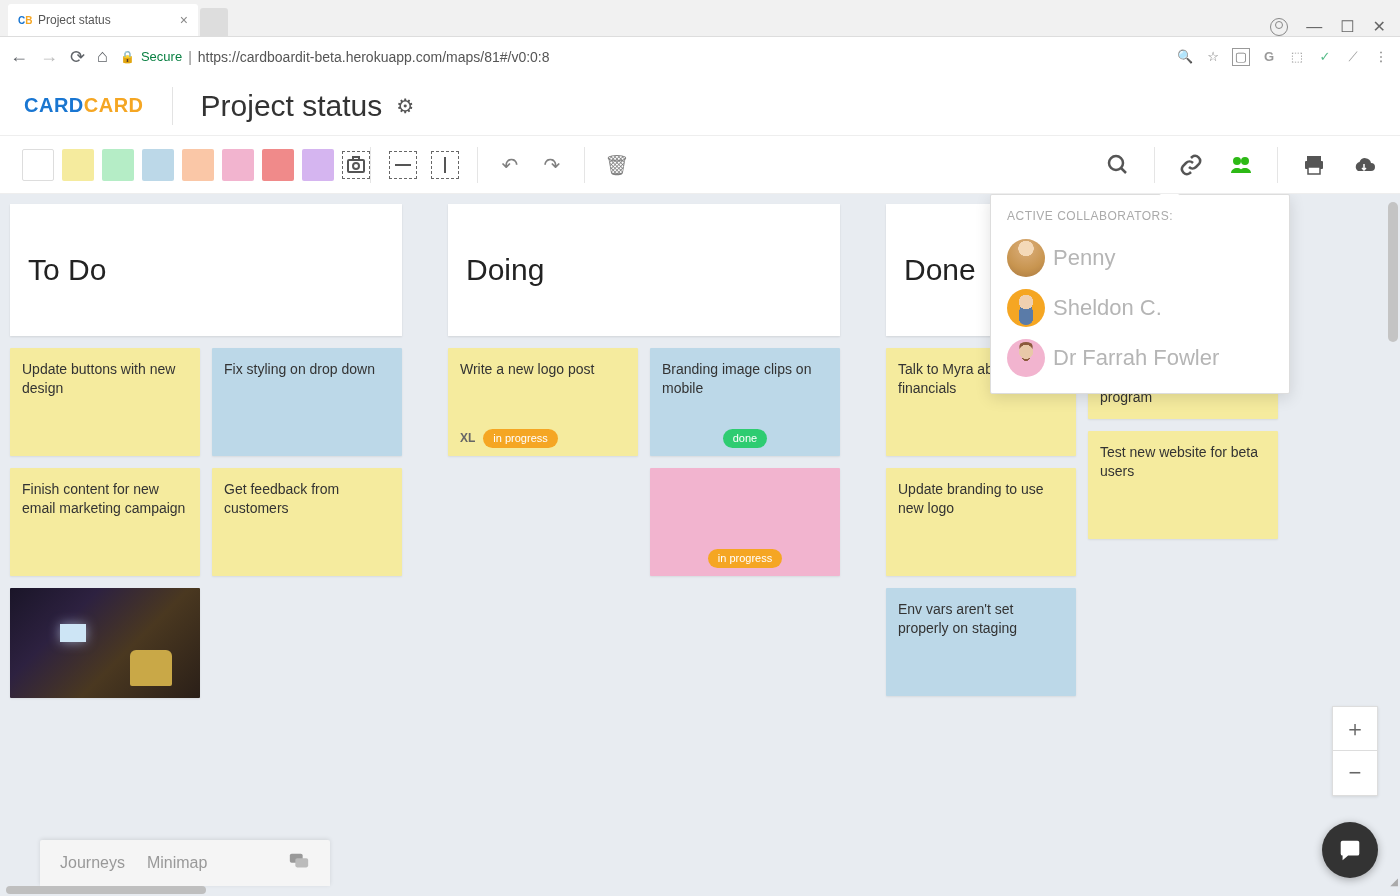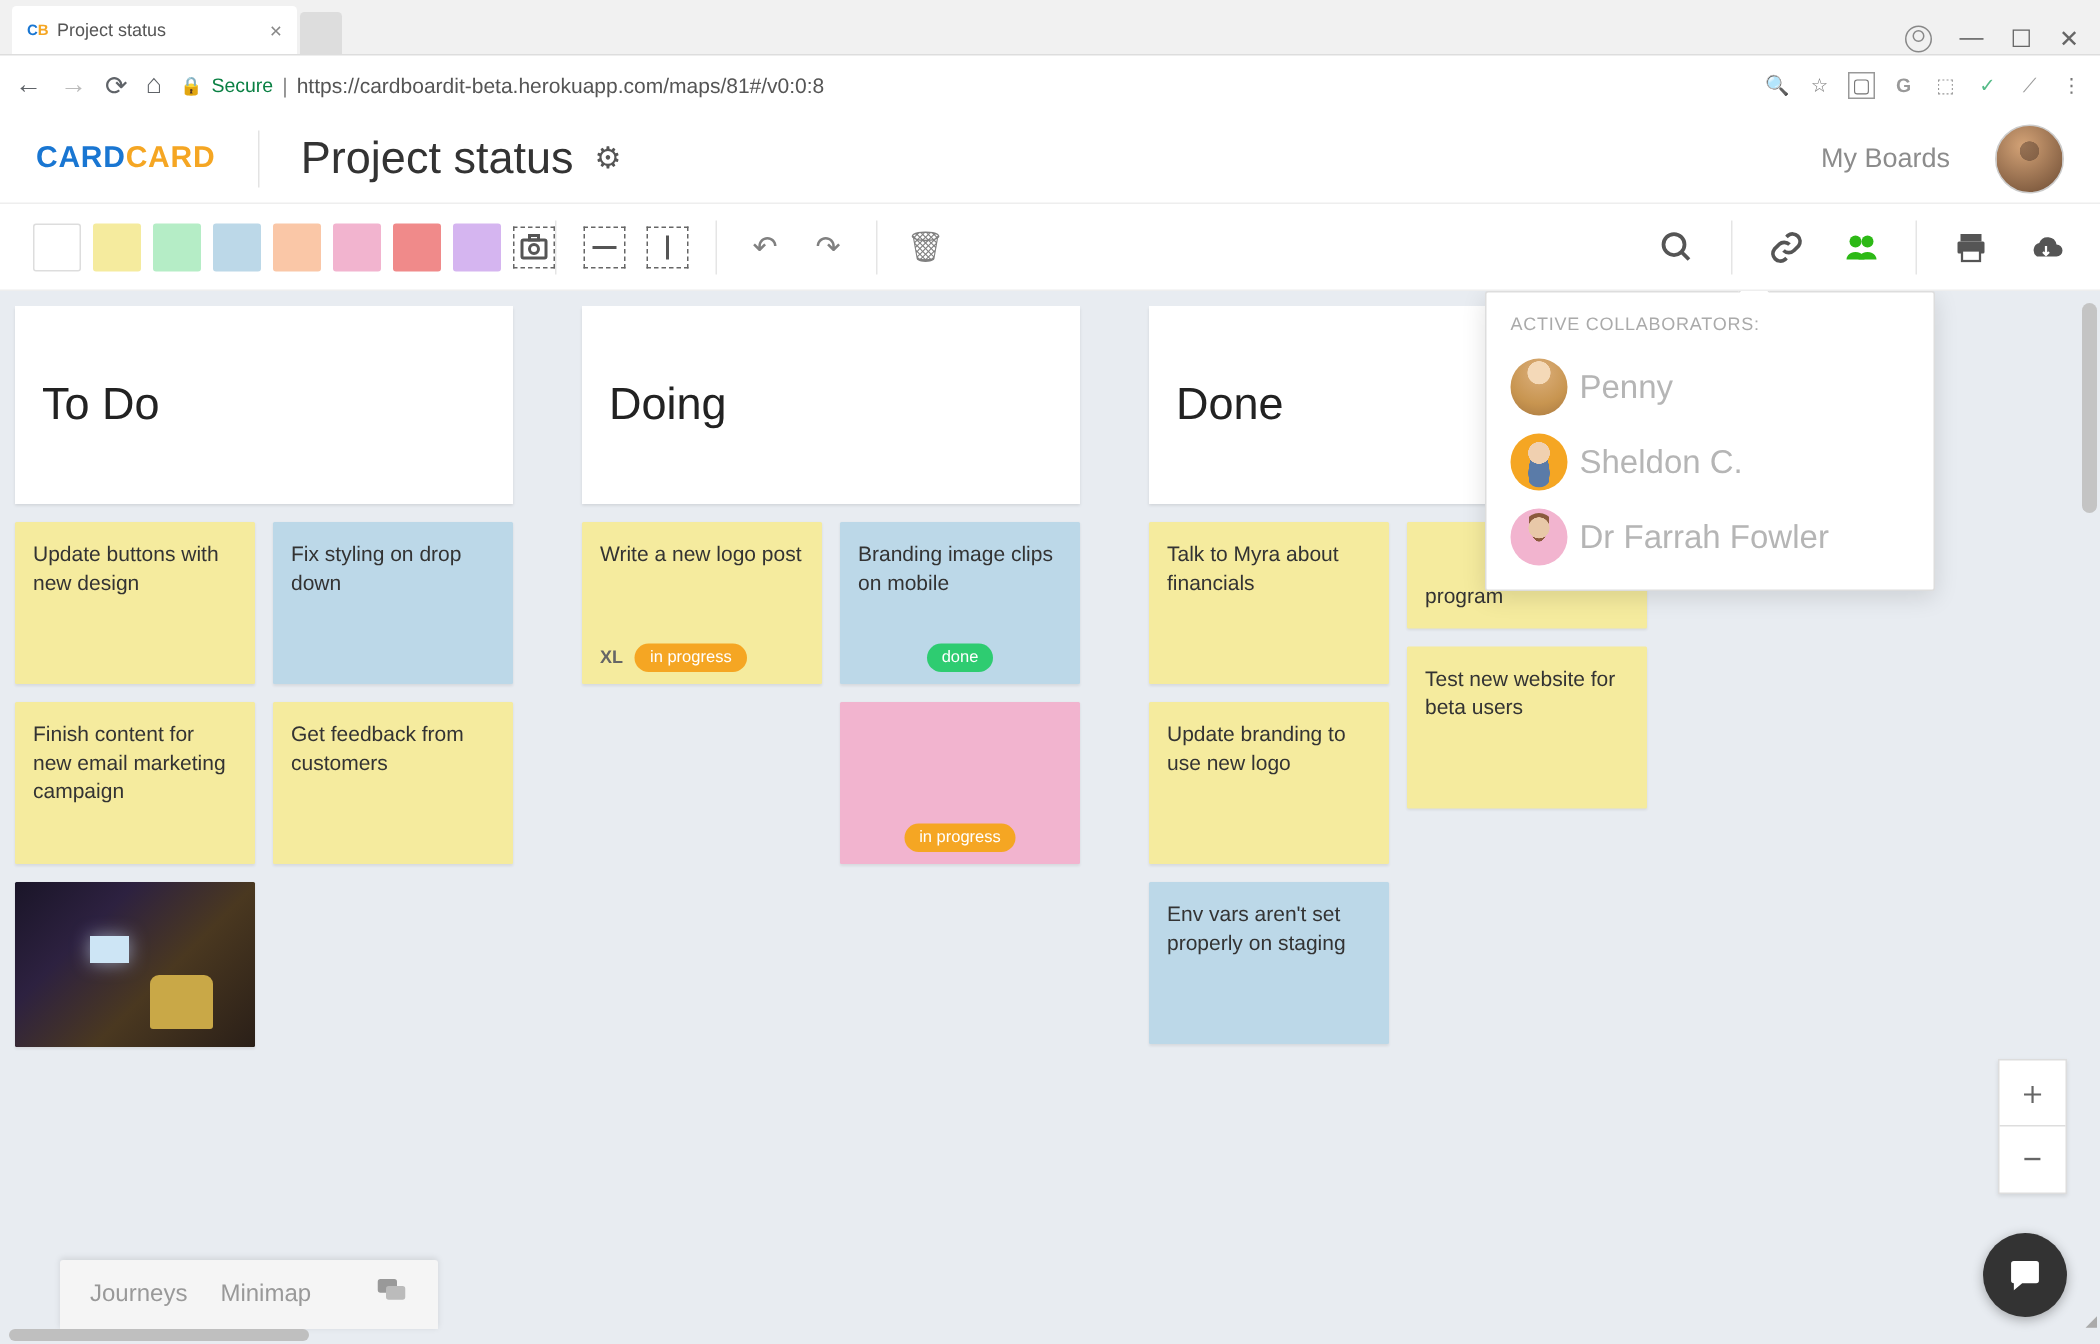--- a/index.html
+++ b/index.html
@@ -55,21 +55,21 @@
 .tool-btn.dashed { border:1.5px dashed #666; }
 .tool-btn svg { width:24px; height:24px; }
 .toolbar-right { margin-left:auto; display:flex; align-items:center; gap:22px;}
 .toolbar-right .tool-btn { font-size: 24px; }
 .collab-btn { color:#2db916; }
 
 
 .board-wrap { position:relative; height: calc(100vh - 76px - 60px - 58px); background:#e8ecf1; overflow:hidden; }
 .board { display:flex; gap:16px; padding:10px; height:100%; overflow:auto;}
 .column-group { display:flex; gap:12px; }
-.column { width:160px; display:flex; flex-direction:column; gap:12px; }
+.column { width:190px; display:flex; flex-direction:column; gap:12px; }
 .column-header { background:#fff; height:132px; display:flex; align-items:center; padding:0 18px; box-shadow:0 1px 2px rgba(0,0,0,0.1);}
 .column-header h2 { font-size:30px; font-weight:400; color:#222;}
 .spacer { width:14px; }
 
 .card { min-height:108px; padding:12px; border-radius:1px; box-shadow:0 1px 2px rgba(0,0,0,0.08); font-size:14px; color:#333; line-height:1.35; position:relative;}
 .card.yellow { background:#f5eb9e; }
 .card.blue { background:#bcd8e8; }
 .card.pink { background:#f2b4cf; }
 .card-tags { position:absolute; bottom:8px; left:12px; right:12px; display:flex; gap:8px; align-items:center;}
 .tag-size { font-size:12px; color:#666; font-weight:bold; }
@@ -88,21 +88,21 @@
 .collab-row { display:flex; align-items:center; gap:8px; padding:6px 0; cursor:pointer;}
 .collab-avatar { width:38px;height:38px;border-radius:50%; }
 .collab-name { font-size:22px; color:#b5b5b5; font-weight:400;}
 .av-penny { background: radial-gradient(circle at 50% 25%, #f4d9b8 22%, #d4a56b 23%, #c89550 60%, #a87840);}
 .av-sheldon { background: radial-gradient(circle at 50% 25%, #f4d9b8 20%, #8b5a3c 21%, #6b4028 55%), #f5a623; background-blend-mode:normal; background: linear-gradient(#f5a623,#f5a623); position:relative;}
 .av-sheldon::after{content:"";position:absolute;inset:4px 8px 2px;background:radial-gradient(circle at 50% 28%, #f0d0b0 28%, transparent 29%),radial-gradient(ellipse at 50% 70%, #5a7ba8 45%, transparent 46%);border-radius:50%;}
 .av-farrah { background:#f2b4cf; position:relative;}
 .av-farrah::after{content:"";position:absolute;inset:3px 6px 2px;background:radial-gradient(circle at 50% 30%, #e8c8a8 26%, transparent 27%),radial-gradient(ellipse at 50% 15%, #8b5a3c 35%, transparent 36%);border-radius:50%;}
 
 
-.bottom-panel { position:absolute; left:40px; bottom:10px; width:252px; height:46px; background:#f5f5f5; box-shadow:0 -1px 4px rgba(0,0,0,0.1); display:flex; align-items:center; gap:22px; padding:0 20px; color:#999; font-size:16px; border-radius:2px 2px 0 0;}
+.bottom-panel { position:absolute; left:40px; bottom:10px; width:290px; height:46px; background:#f5f5f5; box-shadow:0 -1px 4px rgba(0,0,0,0.1); display:flex; align-items:center; gap:22px; padding:0 20px; color:#999; font-size:16px; border-radius:2px 2px 0 0;}
 .chat-icon { margin-left:auto; font-size:20px; color:#999;}
 
 
 .zoom-controls { position:absolute; right:22px; bottom:100px; width:46px; background:#fff; border:1px solid #ddd; box-shadow:0 1px 3px rgba(0,0,0,0.1);}
 .zoom-btn { height:44px; display:flex;align-items:center;justify-content:center; font-size:22px; color:#666; cursor:pointer; }
 .zoom-btn:first-child { border-bottom:1px solid #ddd; }
 
 
 .intercom { position:absolute; right:22px; bottom:18px; width:56px;height:56px;border-radius:50%; background:#333; display:flex;align-items:center;justify-content:center; cursor:pointer; box-shadow:0 2px 8px rgba(0,0,0,0.3);}
 .intercom svg { width:26px;height:26px; fill:#fff;}
@@ -158,24 +158,20 @@
 </div>
 
 <div class="app-header">
   <div class="logo">
     <span class="l1">CARD</span><span class="l2">CARD</span>
   </div>
   <div class="header-sep"></div>
   <div class="board-title">
     <h1>Project status</h1>
     <span class="gear-icon">⚙</span>
-  </div>
-  <div class="header-right">
-    <span class="my-boards">My Boards</span>
-    <div class="avatar"></div>
   </div>
 </div>
 
 <div class="toolbar">
   <div class="color-palette">
     <div class="color-swatch white"></div>
     <div class="color-swatch" style="background:#f5eb9e"></div>
     <div class="color-swatch" style="background:#b5edc6"></div>
     <div class="color-swatch" style="background:#bcd8e8"></div>
     <div class="color-swatch" style="background:#fac7a7"></div>

